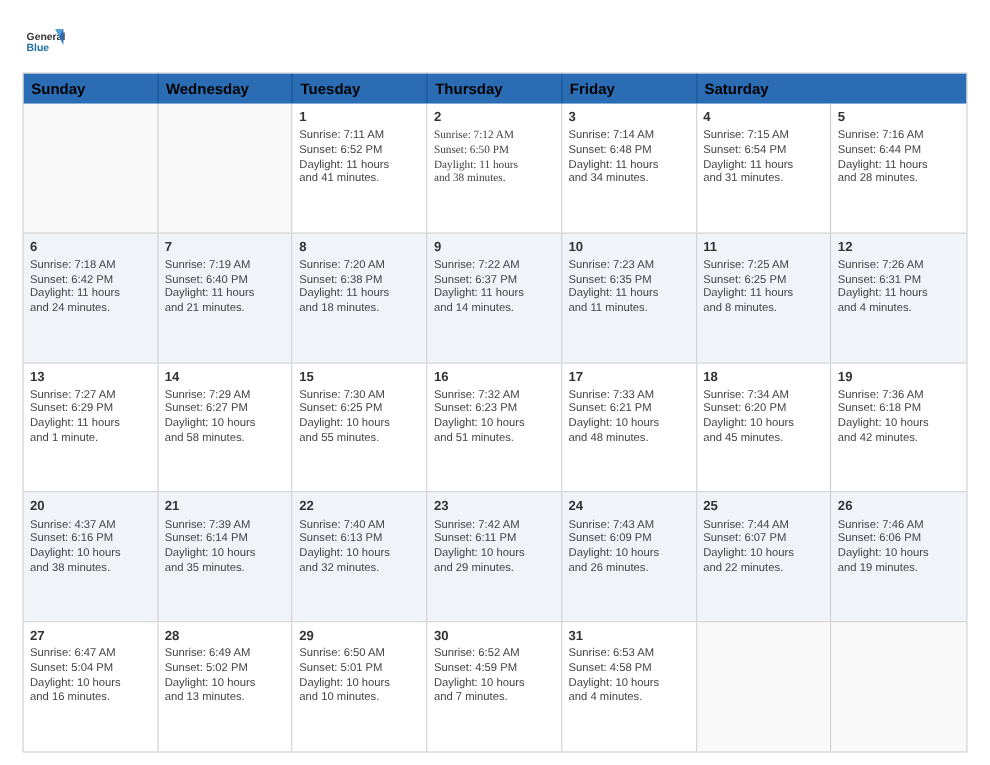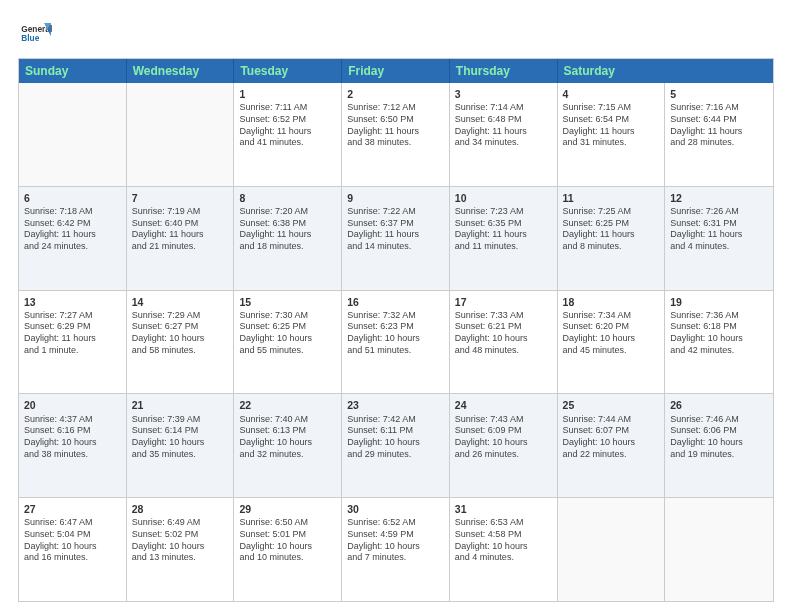--- a/index.html
+++ b/index.html
@@ -50,21 +50,21 @@
       display: flex;
       flex-direction: column;
       border: 1px solid #ccc;
     }
     .cal-header {
       display: grid;
       grid-template-columns: repeat(7, 1fr);
       background: #2a6db5;
     }
     .cal-header-cell {
-      color: #86efac;
+      color: #000000;
       font-size: 12px;
       font-weight: bold;
       padding: 5px 6px;
       text-align: left;
       border-right: 1px solid #1a5a9a;
     }
     .cal-header-cell:last-child { border-right: none; }
     .cal-body {
       display: flex;
       flex-direction: column;
@@ -118,38 +118,38 @@
       <div class="month-title"></div>
       <div class="subtitle"></div>
     </div>
   </div>
 
   <div class="calendar">
     <div class="cal-header">
     <div class="cal-header-cell">Sunday</div>
         <div class="cal-header-cell">Wednesday</div>
         <div class="cal-header-cell">Tuesday</div>
+        <div class="cal-header-cell">Thursday</div>
         <div class="cal-header-cell">Friday</div>
-        <div class="cal-header-cell">Thursday</div>
         <div class="cal-header-cell">Saturday</div>
       </div>
     <div class="cal-body">
     <div class="cal-row">
           <div class="cal-cell empty"></div>
           <div class="cal-cell empty"></div>
           <div class="cal-cell">
             <span class="day-num">1</span>
             <div class="cell-text" style="white-space: pre-line;">Sunrise: 7:11 AM
 Sunset: 6:52 PM
 Daylight: 11 hours
 and 41 minutes.</div>
           </div>
           <div class="cal-cell">
             <span class="day-num">2</span>
-            <div class="cell-text" style="white-space: pre-line;">Sunrise: 7:12 AM
+            <div class="cell-text" style="white-space: pre-line; font-family: Liberation Serif, serif;">Sunrise: 7:12 AM
 Sunset: 6:50 PM
 Daylight: 11 hours
 and 38 minutes.</div>
           </div>
           <div class="cal-cell">
             <span class="day-num">3</span>
             <div class="cell-text" style="white-space: pre-line;">Sunrise: 7:14 AM
 Sunset: 6:48 PM
 Daylight: 11 hours
 and 34 minutes.</div>

